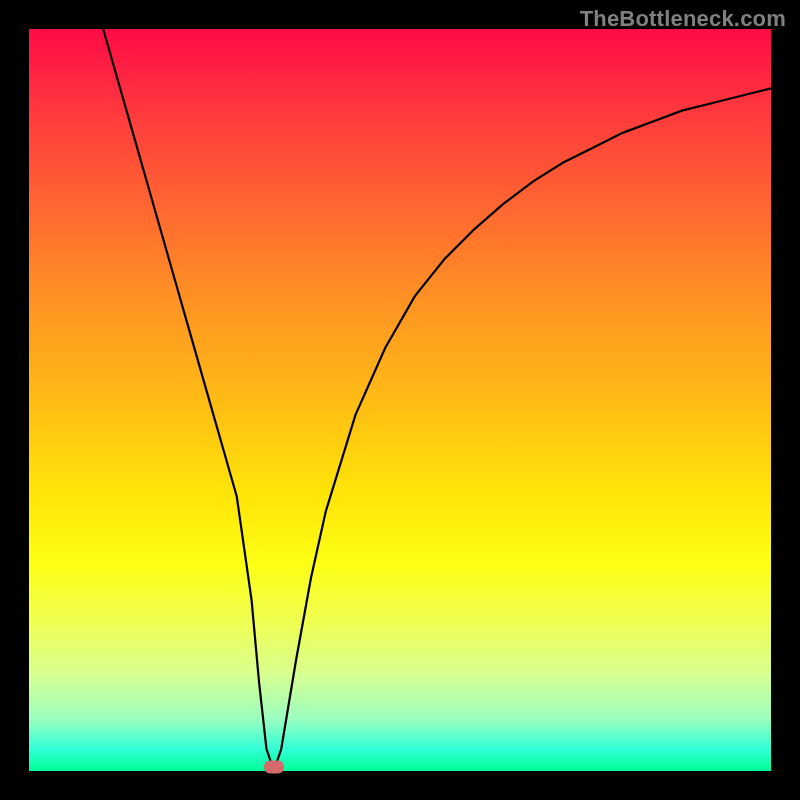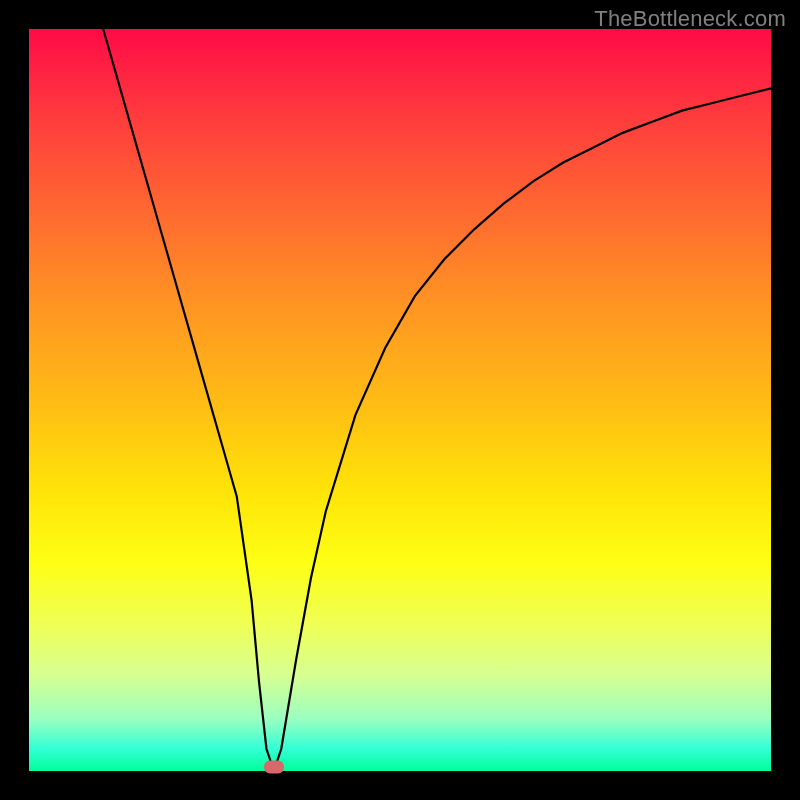--- a/index.html
+++ b/index.html
@@ -31,21 +31,21 @@
       #00ff99 100%
     );
   }
   .watermark {
     position: absolute;
     top: 6px;
     right: 14px;
     color: #808080;
     font-size: 22px;
     letter-spacing: 0.2px;
-    font-weight: 400;
+    font-weight: 700;
   }
   .curve-svg {
     position: absolute;
     top: 0;
     left: 0;
     width: 742px;
     height: 742px;
   }
   .marker {
     position: absolute;

